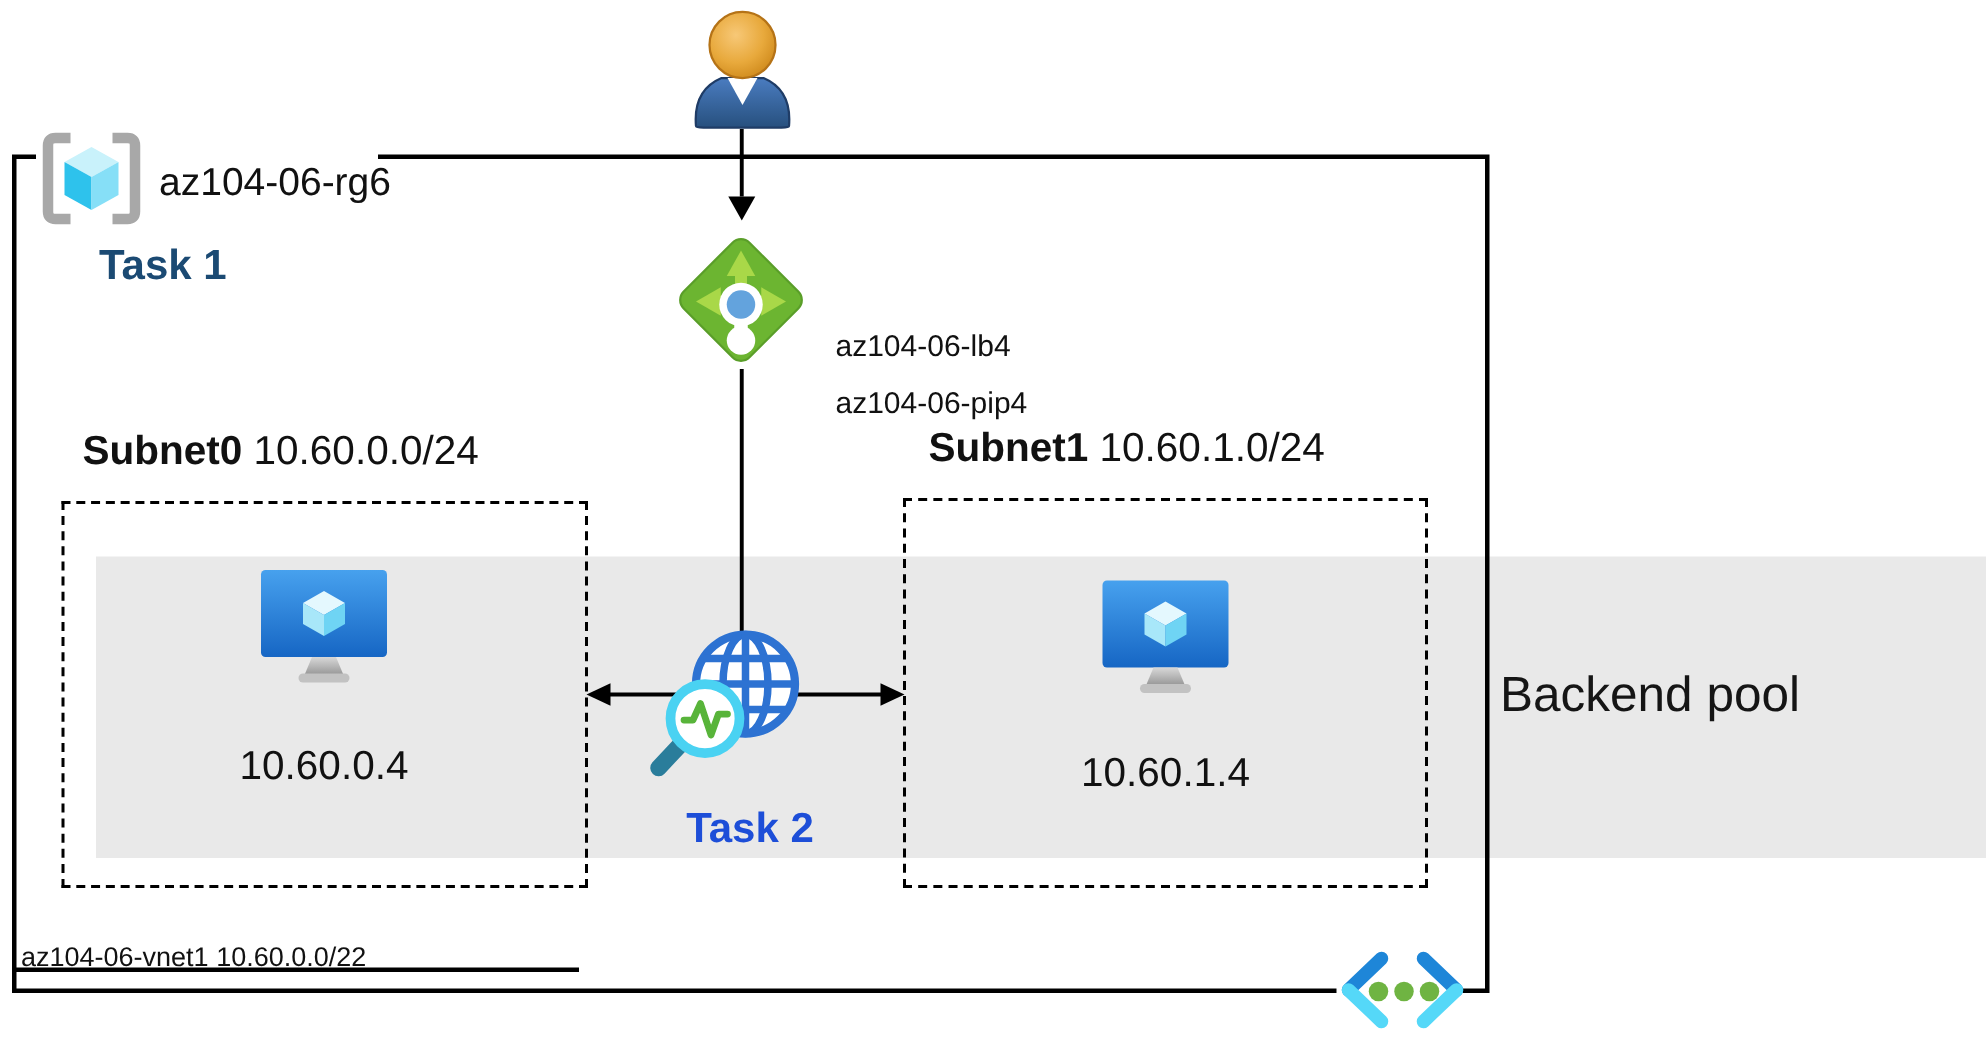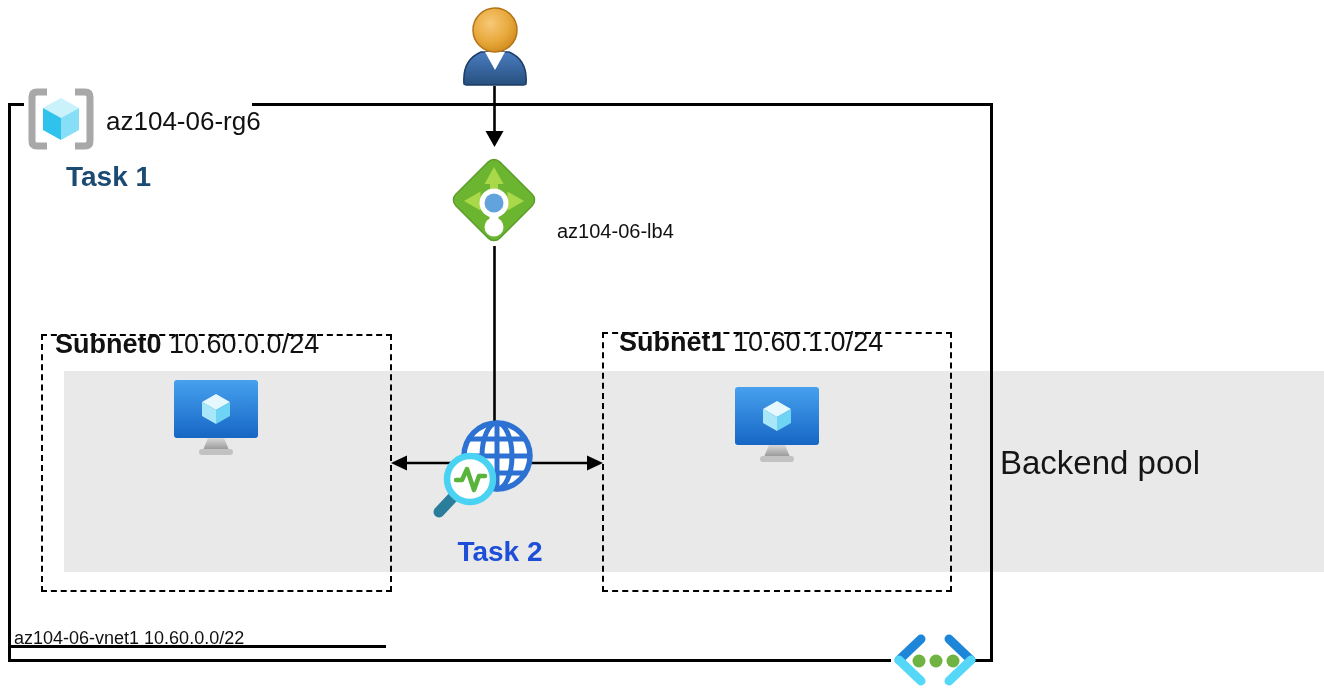--- a/index.html
+++ b/index.html
@@ -23,21 +23,21 @@
   #user-icon { left: 457px; top: 4px; z-index: 5; }
 
   
   #connectors { left: 0; top: 0; z-index: 3; }
 
   
   #lb-icon { left: 449px; top: 150px; z-index: 5; }
   #lb-labels { left: 557px; top: 168px; font-size: 20px; line-height: 38px; z-index: 5; margin-top: 44px; }
 
   
-  .subnet-label { font-size: 27px; z-index: 5; margin-top: 44px; }
+  .subnet-label { font-size: 27px; z-index: 5; }
   .subnet-label b { font-weight: bold; }
   #subnet0-label { left: 55px; top: 285px; }
   #subnet1-label { left: 619px; top: 283px; text-align: right; }
 
   
   .subnet-box { border: 2.5px dashed #000; z-index: 2; background: transparent; }
   #subnet0-box { left: 41px; top: 334px; width: 351px; height: 258px; }
   #subnet1-box { left: 602px; top: 332px; width: 350px; height: 260px; }
 
   
@@ -114,20 +114,21 @@
     <line x1="48" y1="51" x2="60" y2="51"></line>
     <polygon points="75,51 58.5,41.5 58.5,60.5" stroke="none"></polygon>
   </g>
   <rect x="40.5" y="58" width="9" height="20" fill="#fff"></rect>
   <circle cx="45" cy="77" r="9.5" fill="#fff"></circle>
   <circle cx="45" cy="53" r="14.5" fill="#fff"></circle>
   <circle cx="45" cy="53" r="9.5" fill="#63a3dd"></circle>
 </svg>
 <div class="abs" id="lb-labels">
   <div>az104-06-lb4</div>
+  <div>az104-06-pip4</div>
 </div>
 
 <div class="abs subnet-label" id="subnet0-label">
   <b>Subnet0</b> 
   <span>10.60.0.0/24</span>
 </div>
 <div class="abs subnet-label" id="subnet1-label">
   <b>Subnet1</b> 
   <span>10.60.1.0/24</span>
 </div>
@@ -166,22 +167,24 @@
   </defs>
   <rect x="2" y="2" width="84" height="58" rx="3" fill="url(#gScr1)"></rect>
   <polygon points="44,16 58,24 44,32 30,24" fill="#e4f8fe"></polygon>
   <polygon points="30,24 44,32 44,46 30,38" fill="#a8e7f9"></polygon>
   <polygon points="44,32 58,24 58,38 44,46" fill="#6fd4f4"></polygon>
   <polygon points="36,60 52,60 57,72 31,72" fill="url(#gStd1)"></polygon>
   <rect x="27" y="71" width="34" height="6" rx="3" fill="#c2c2c2"></rect>
 </svg>
 
 <div class="abs vm-labels" id="vm0-labels">
+  <div>10.60.0.4</div>
 </div>
 <div class="abs vm-labels" id="vm1-labels">
+  <div>10.60.1.4</div>
 </div>
 
 <svg class="abs" id="watcher-icon" width="120" height="115" viewBox="0 0 120 115">
   <circle cx="69" cy="46" r="33" fill="#fff" stroke="#2d72d2" stroke-width="5.5"></circle>
   <ellipse cx="69" cy="46" rx="15" ry="33" fill="none" stroke="#2d72d2" stroke-width="5"></ellipse>
   <line x1="69" y1="13" x2="69" y2="79" stroke="#2d72d2" stroke-width="5"></line>
   <line x1="36" y1="46" x2="102" y2="46" stroke="#2d72d2" stroke-width="5"></line>
   <line x1="41" y1="29" x2="97" y2="29" stroke="#2d72d2" stroke-width="5"></line>
   <line x1="41" y1="63" x2="97" y2="63" stroke="#2d72d2" stroke-width="5"></line>
   <line x1="26" y1="86" x2="11" y2="102" stroke="#2a7d9b" stroke-width="11" stroke-linecap="round"></line>

